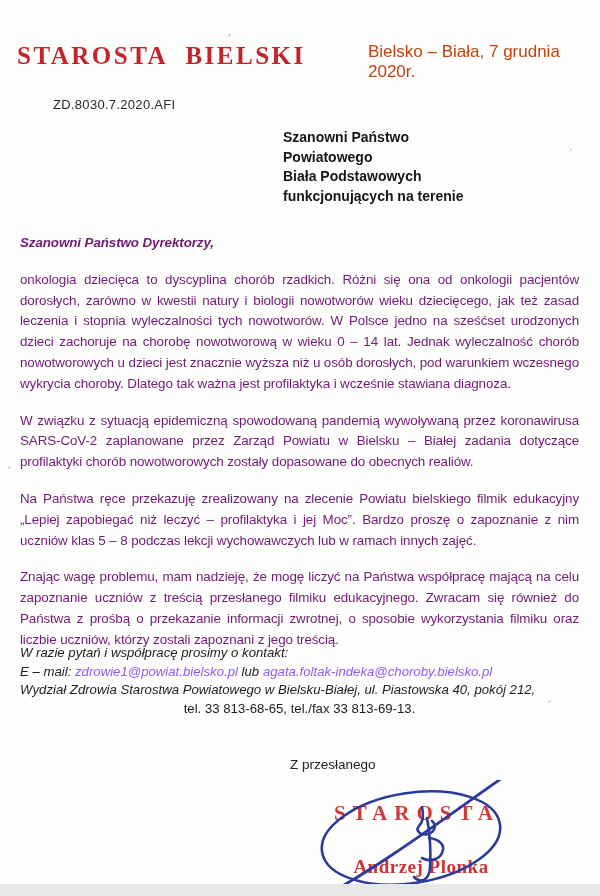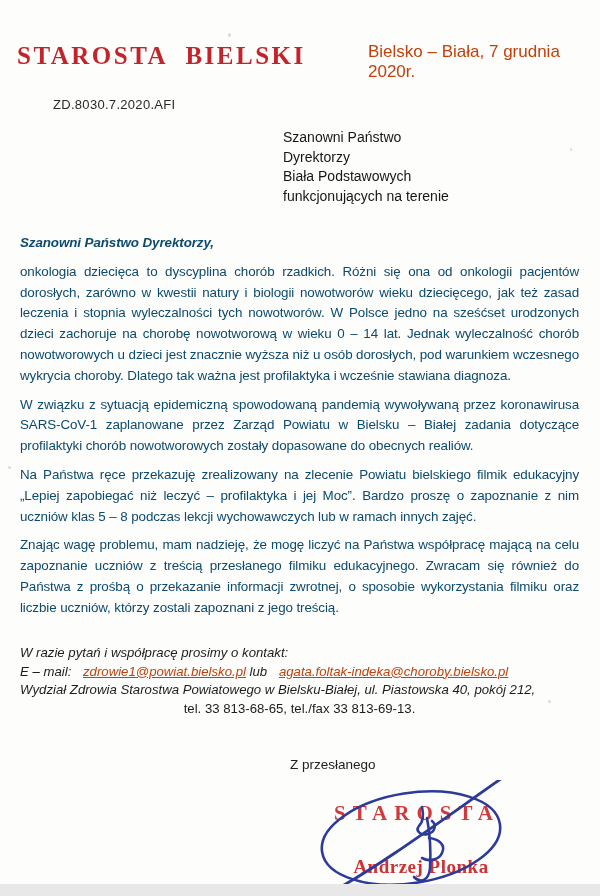--- a/index.html
+++ b/index.html
@@ -32,51 +32,49 @@
   .ref-number{
     position:absolute;left:37px;top:97px;
     font-size:13px;
     letter-spacing:0.3px;
     color:#2a2a2c;
     margin-left:16px;
   }
   .addressee{
     position:absolute;left:283px;top:128px;
     font-size:14px;
-    font-weight:normal;
+    font-weight:bold;
     line-height:19.5px;
     color:#161618;
   }
   .body-text{
     position:absolute;left:20px;top:233px;width:559px;
     font-size:13.4px;
     line-height:20.8px;
     text-align:justify;
     letter-spacing:-0.1px;
-    color:#0c4a6e;
+    color:#701a75;
   }
   .body-text .salutation{
     font-weight:bold;
     font-style:italic;
     margin:0 0 8px 0;
     text-align:left;
   }
-  .body-text p{margin:0 0 8px 0;}
+  .body-text p{margin:16px 0 8px 0;}
   .contact-block{
     position:absolute;left:20px;top:644px;width:559px;
     font-size:13.2px;
     line-height:18.6px;
     font-style:italic;
     color:#1d1d1f;
   }
   .contact-block .phone-line{font-style:normal;text-align:center;}
   .email-link{
-    text-decoration:underline;
-    color:#c2410c;
-    margin-left:8px;
+    color:#8b5cf6;
   }
   .valediction{
     position:absolute;left:290px;top:757px;
     font-size:13.5px;
     color:#222;
   }
   .signature-wrap{
     position:absolute;left:293px;top:780px;
     width:240px;height:116px;
   }
@@ -89,29 +87,29 @@
 <body>
 
 <div class="page">
 
   <div class="sender-title">STAROSTA BIELSKI</div>
   <div class="date-line">Bielsko – Biała, 7 grudnia 2020r.</div>
   <div class="ref-number">ZD.8030.7.2020.AFI</div>
 
   <div class="addressee">
     <div>Szanowni Państwo</div>
-    <div>Dyrektorzy</div>
+    <div>Powiatowego</div>
     <div>Biała Podstawowych</div>
     <div>funkcjonujących na terenie</div>
   </div>
 
   <div class="body-text">
     <p class="salutation">Szanowni Państwo Dyrektorzy,</p>
     <p>onkologia dziecięca to dyscyplina chorób rzadkich. Różni się ona od onkologii pacjentów dorosłych, zarówno w kwestii natury i biologii nowotworów wieku dziecięcego, jak też zasad leczenia i stopnia wyleczalności tych nowotworów.  W Polsce jedno na sześćset urodzonych dzieci zachoruje na chorobę nowotworową w wieku 0 – 14 lat. Jednak wyleczalność chorób nowotworowych u dzieci  jest znacznie wyższa niż u osób dorosłych, pod warunkiem  wczesnego wykrycia choroby. Dlatego tak ważna jest profilaktyka i wcześnie stawiana diagnoza.</p>
-    <p>W związku z sytuacją epidemiczną spowodowaną pandemią wywoływaną przez koronawirusa SARS-CoV-1 zaplanowane przez Zarząd Powiatu w Bielsku – Białej zadania dotyczące profilaktyki chorób nowotworowych zostały  dopasowane do obecnych realiów.</p>
+    <p>W związku z sytuacją epidemiczną spowodowaną pandemią wywoływaną przez koronawirusa SARS-CoV-2 zaplanowane przez Zarząd Powiatu w Bielsku – Białej zadania dotyczące profilaktyki chorób nowotworowych zostały  dopasowane do obecnych realiów.</p>
     <p>Na Państwa ręce przekazuję  zrealizowany na zlecenie Powiatu bielskiego filmik edukacyjny „Lepiej zapobiegać niż leczyć – profilaktyka i jej Moc”. Bardzo proszę o zapoznanie z nim uczniów klas 5 – 8 podczas lekcji wychowawczych lub w ramach innych zajęć.</p>
     <p>Znając wagę problemu, mam nadzieję, że mogę liczyć na Państwa współpracę mającą na celu zapoznanie uczniów z  treścią  przesłanego filmiku edukacyjnego. Zwracam się również do Państwa z prośbą o przekazanie informacji zwrotnej, o sposobie wykorzystania filmiku oraz liczbie uczniów, którzy zostali zapoznani z jego treścią.</p>
   </div>
 
   <div class="contact-block">
     <div>W razie pytań i współpracę prosimy o kontakt:</div>
     <div>
       <span>E – mail:</span>
       <span class="email-link">zdrowie1@powiat.bielsko.pl</span>
       <span>lub</span>

